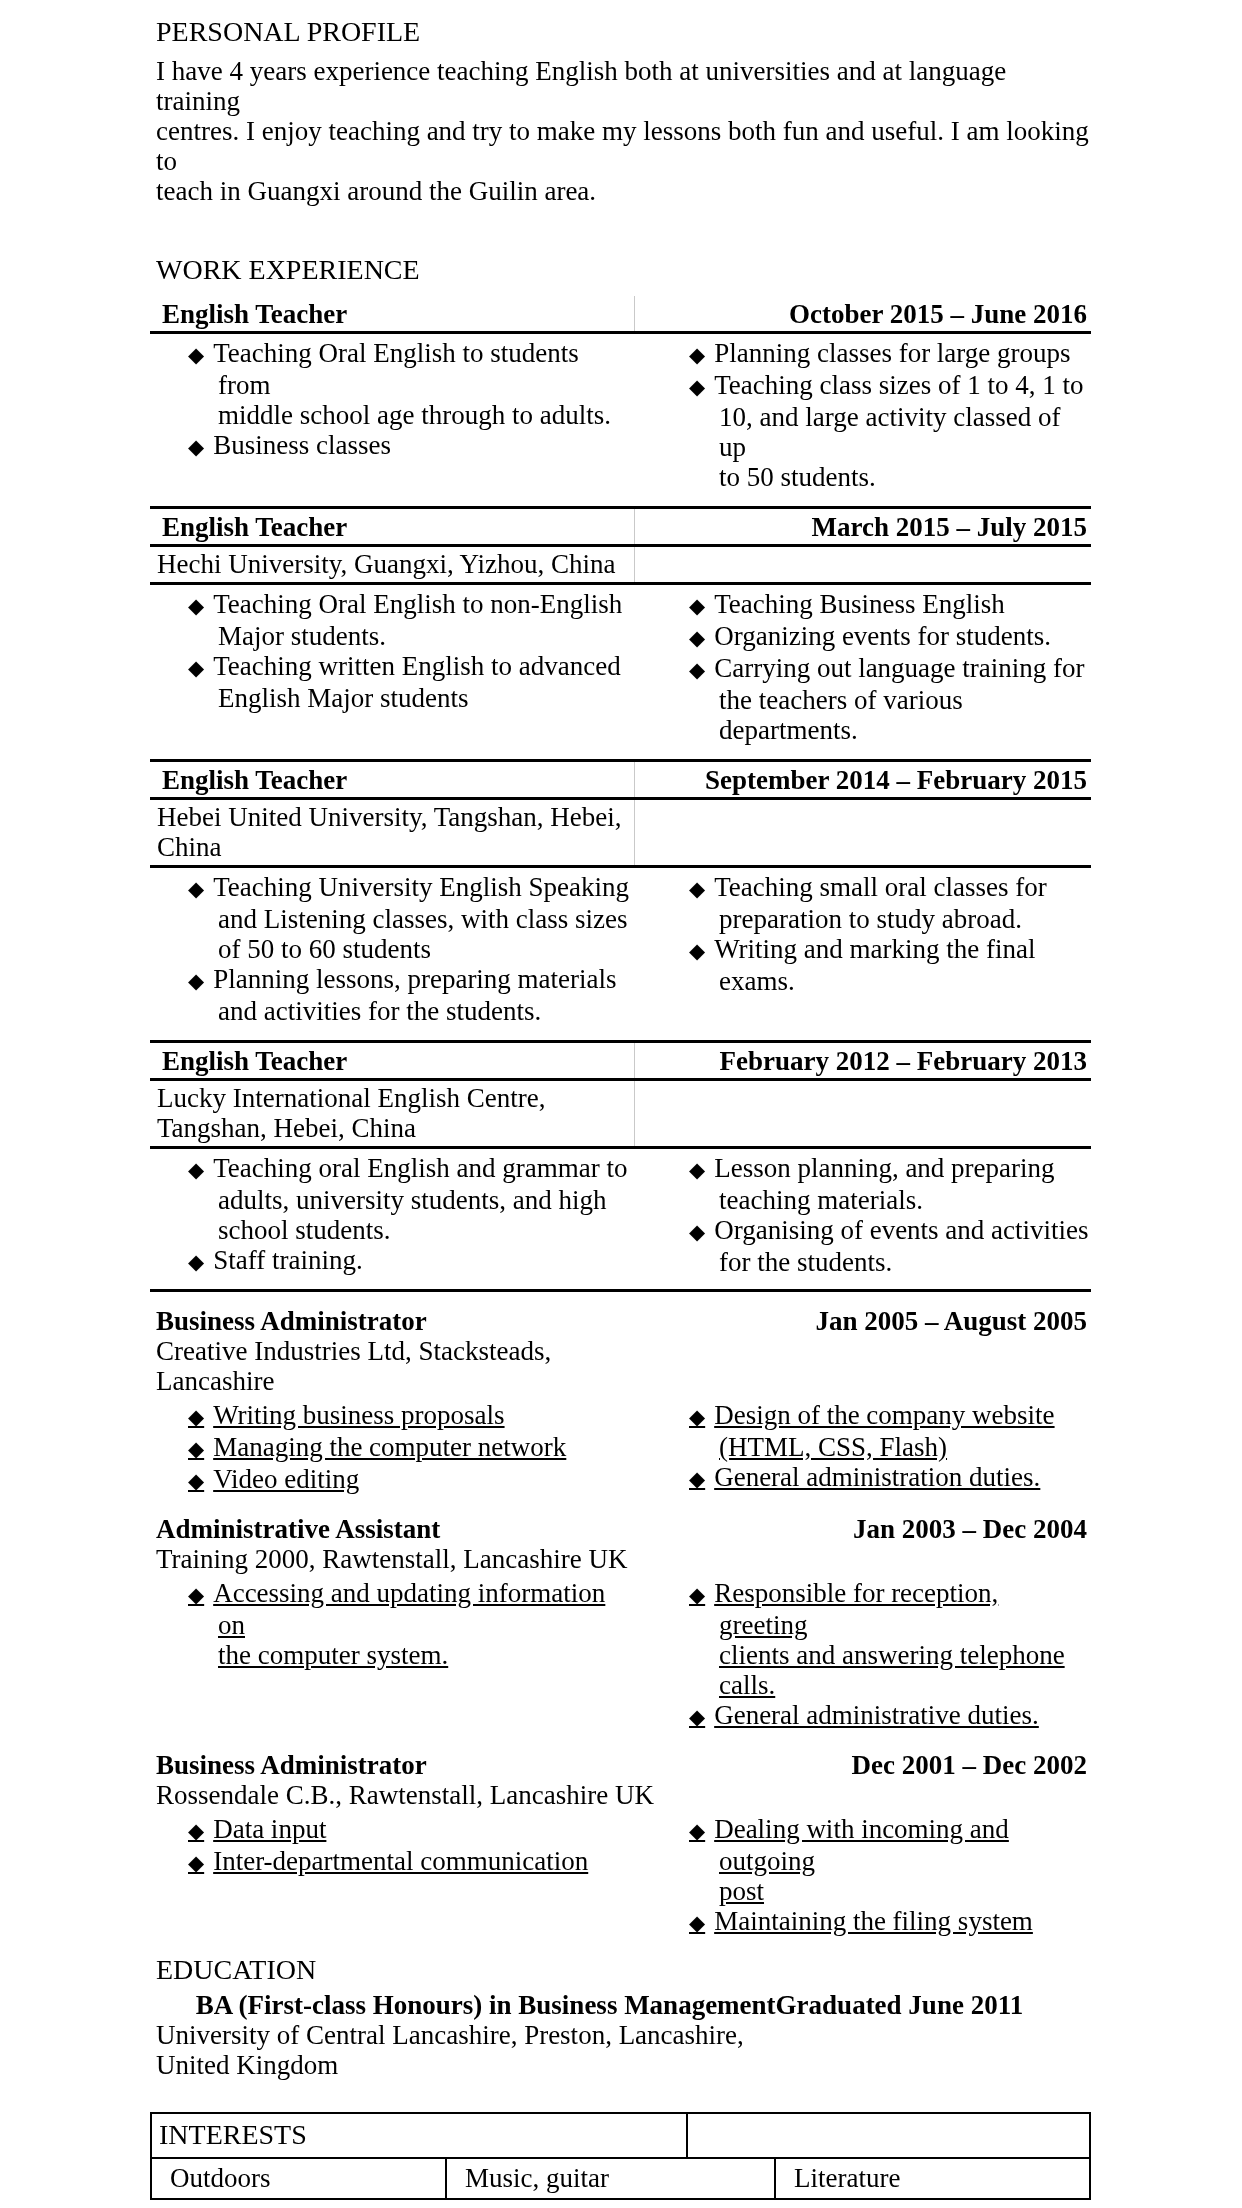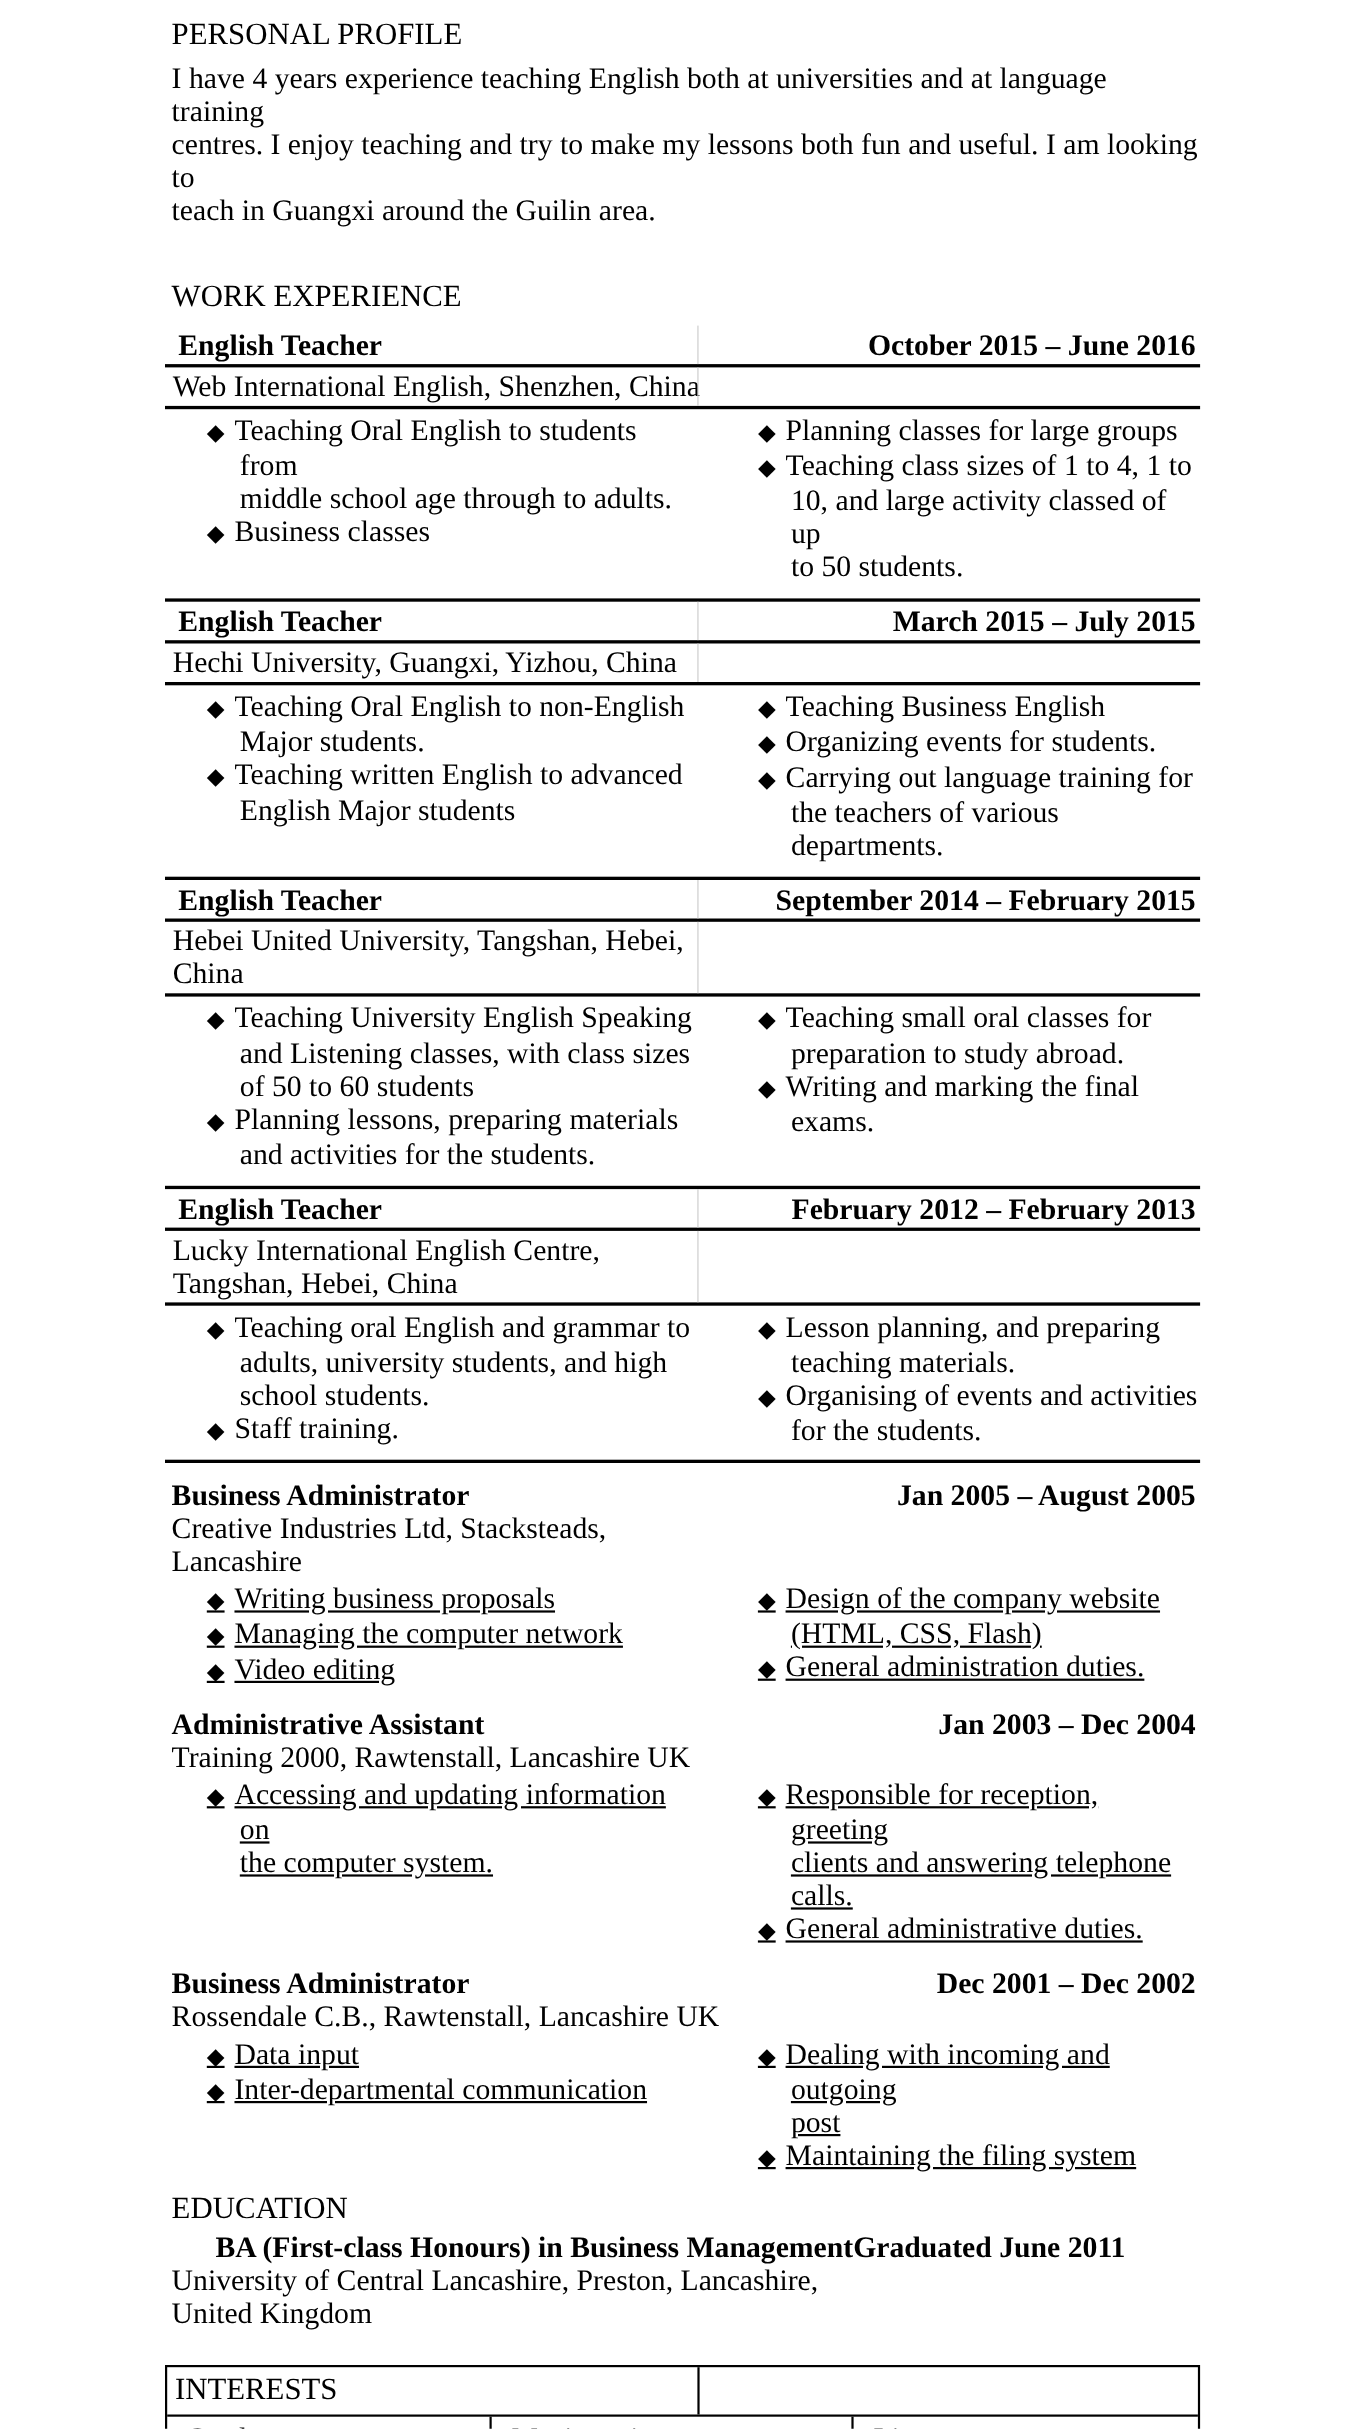--- a/index.html
+++ b/index.html
@@ -46,21 +46,21 @@
   .plain .duties{margin-bottom:16px;text-decoration:underline;}
   
   .edu-section{margin-top:14px;}
   .edu-header{display:flex;justify-content:center;font-weight:bold;padding:4px 28px 0 6px;}
   .edu-school{padding-left:6px;white-space:pre-line;}
   
   .info-table{margin-top:32px;border:2px solid #000;}
   .info-row{display:flex;border-bottom:2px solid #000;}
   .info-row:last-child{border-bottom:none;}
   .cell{box-sizing:border-box;}
-  .cell-interests{width:484px;border-right:2px solid #000;padding:5px 8px 6px 7px;}
+  .cell-interests{width:536px;border-right:2px solid #000;padding:5px 8px 6px 7px;}
   .cell-spacer{flex:1;}
   .cell-interest-item{padding:4px 8px 5px 18px;border-right:2px solid #000;}
   .cell-interest-item:last-child{border-right:none;flex:1;}
   .cell-i1{width:295px;}
   .cell-i2{width:329px;}
 </style>
 </head>
 <body>
 
 <div class="page">
@@ -75,21 +75,20 @@
   <section class="work-section">
     <h2 class="section-heading">WORK EXPERIENCE</h2>
 
     <div class="work-entries">
 
       <div class="entry bordered first">
         <div class="entry-header">
           <span>English Teacher</span>
           <span>October 2015 – June 2016</span>
         </div>
-        <div class="company"><span class="company-text">Web International English, Shenzhen, China</span></div>
         <div class="duties">
           <ul class="duty-col left">
             <li class="duty-item"><span class="bullet-mark">◆</span><span class="duty-text">Teaching Oral English to students from
 middle school age through to adults.</span></li>
             <li class="duty-item"><span class="bullet-mark">◆</span><span class="duty-text">Business classes</span></li>
           </ul>
           <ul class="duty-col right">
             <li class="duty-item"><span class="bullet-mark">◆</span><span class="duty-text">Planning classes for large groups</span></li>
             <li class="duty-item"><span class="bullet-mark">◆</span><span class="duty-text">Teaching class sizes of 1 to 4, 1 to
 10, and large activity classed of up

